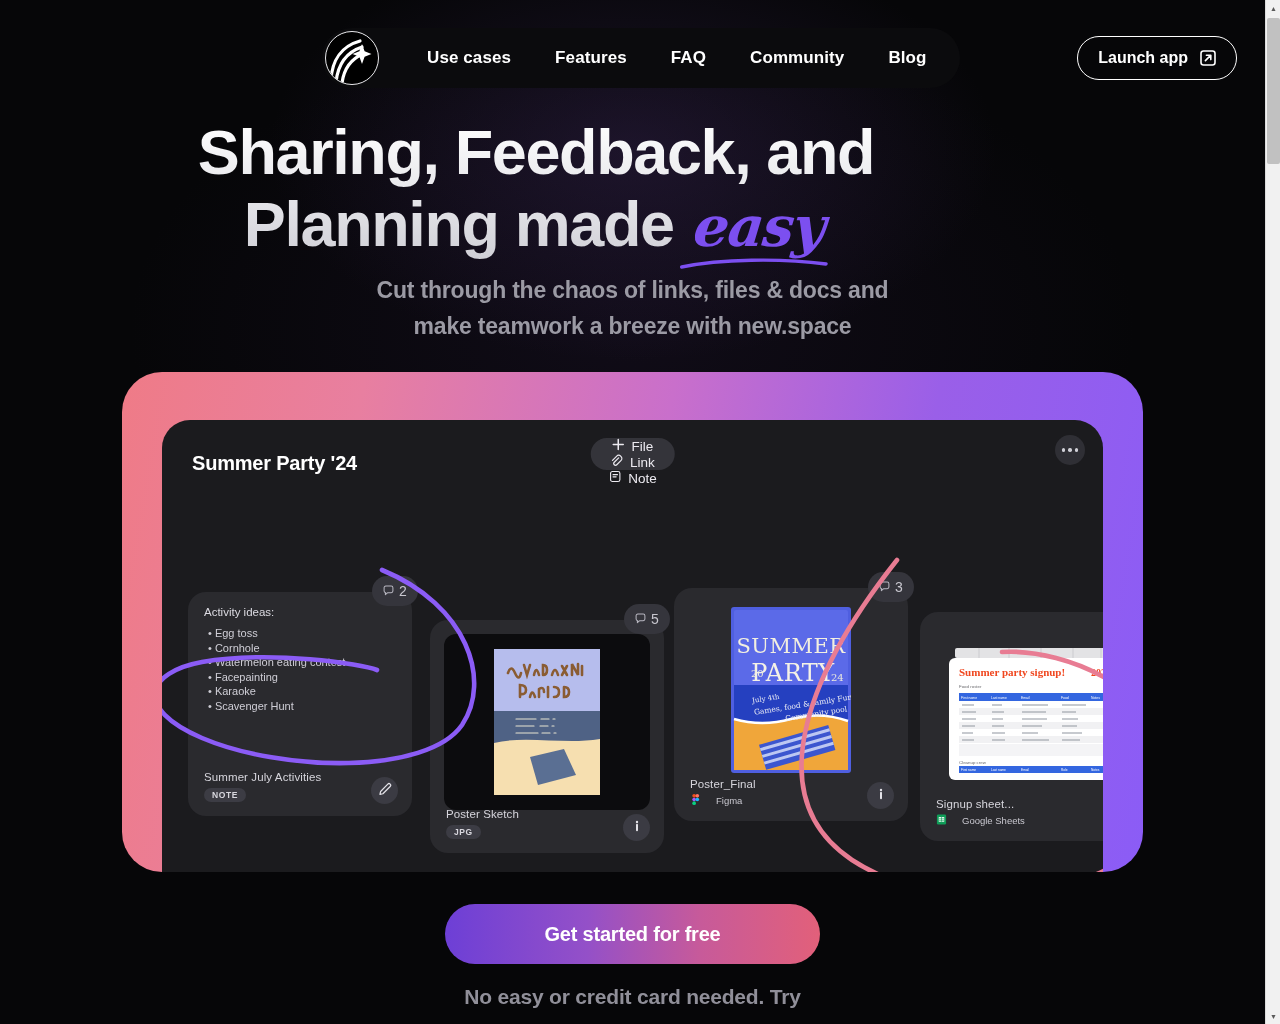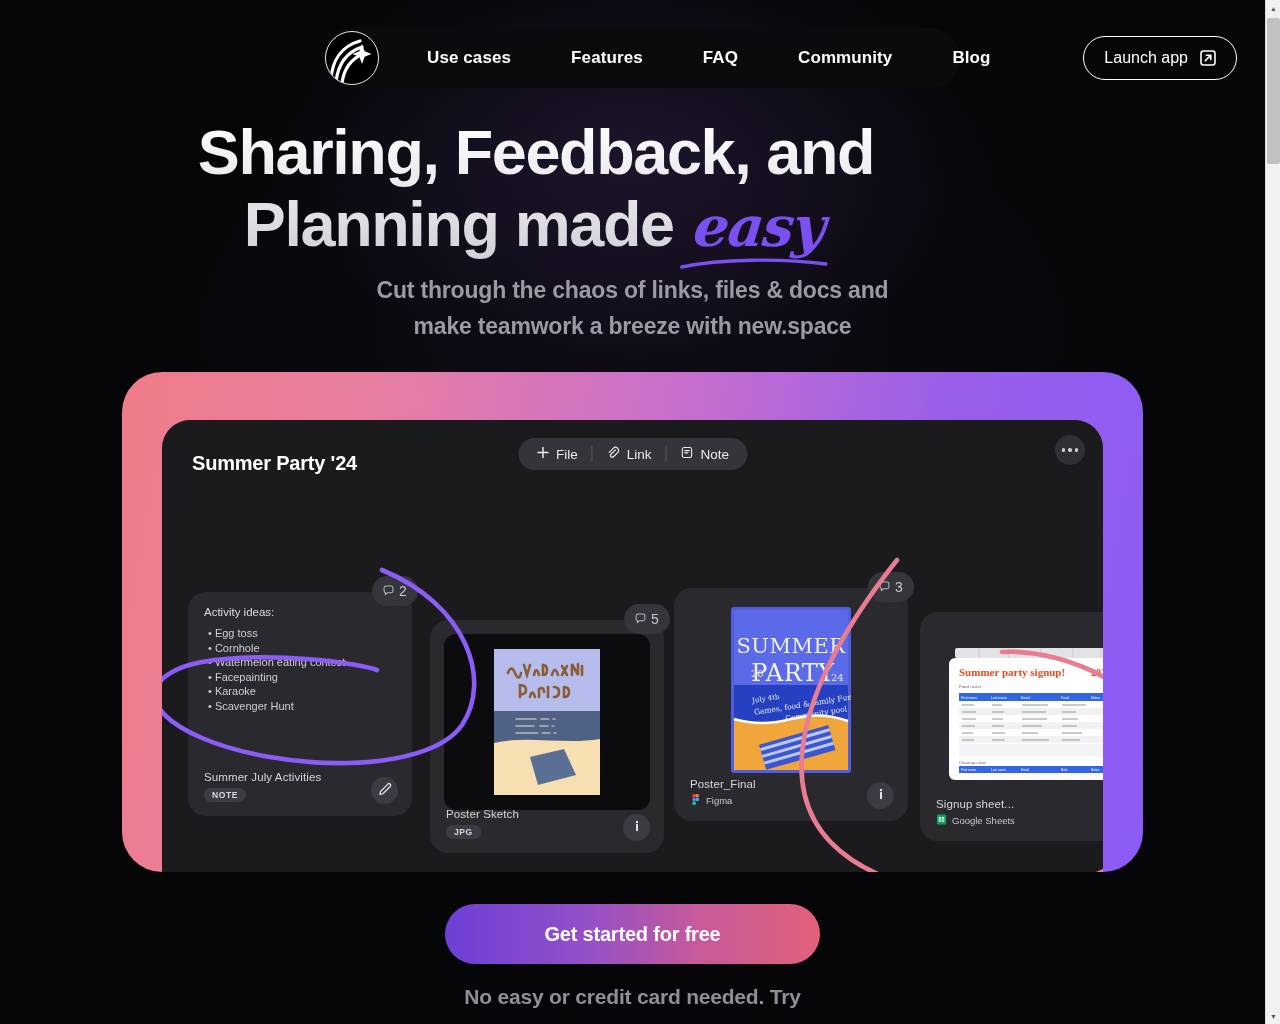--- a/index.html
+++ b/index.html
@@ -61,35 +61,35 @@
   .logo{
     width:54px; height:54px; margin-left:3px;
     border-radius:50%;
     position:relative; flex:0 0 auto;
     background:#000;
     border:1.4px solid #e9e9ec;
     overflow:hidden;
   }
   .logo svg{ position:absolute; left:0; top:0; }
   .nav-links{
-    display:flex; align-items:center; gap:16px;
+    display:flex; align-items:center; gap:0;
     margin-left:26px;
   }
   .nav-link{
     font-size:17px; font-weight:bold; color:#fff;
     letter-spacing:.1px;
     padding:0 22px; cursor:pointer; white-space:nowrap;
   }
   .launch-btn{
     position:absolute; right:28px; top:36px;
     height:44px; padding:0 20px;
     display:flex; align-items:center; gap:12px;
     border:1.6px solid #fff; border-radius:22px;
     background:transparent; color:#fff;
-    font-size:16px; font-weight:normal;
+    font-size:16px; font-weight:bold;
     cursor:pointer; z-index:20;
   }
   .ext-icon{ width:16px; height:16px; display:block; }
 
   
   .hero-title{
     position:absolute; left:0; top:116px; width:1072px;
     text-align:center;
     font-size:63px; line-height:72px;
     font-weight:bold; letter-spacing:-1.4px;
@@ -138,20 +138,21 @@
   .app-title{
     position:absolute; left:30px; top:32px;
     font-size:20px; font-weight:bold; color:#ffffff;
     letter-spacing:-.2px;
   }
   .toolbar{
     position:absolute; left:50%; transform:translateX(-50%); top:18px;
     height:32px; display:flex; align-items:center;
     background:#34343a; border-radius:16px;
     padding:0 4px;
+    flex-direction:column;
   }
   .tool-btn{
     display:flex; align-items:center; gap:7px;
     padding:0 14px; height:30px;
     font-size:13.5px; color:#eceaf0; cursor:pointer;
     white-space:nowrap;
   }
   .tool-div{ width:1px; height:16px; background:#565660; }
   .more-btn{
     position:absolute; right:18px; top:15px;
@@ -185,21 +186,21 @@
     position:absolute; left:16px; bottom:14px; right:16px;
   }
   .card-name{ font-size:11.5px; color:#d6d5dc; letter-spacing:.1px; }
   .pill{
     display:inline-block; margin-top:5px;
     padding:2px 8px; border-radius:9px;
     background:#3c3c44; color:#d8d7de;
     font-size:8.5px; font-weight:bold; letter-spacing:.6px;
   }
   .src{
-    display:flex; align-items:center; gap:5px;
+    display:flex; align-items:center; gap:15px;
     margin-top:4px; font-size:9.5px; color:#c9c8d0;
   }
   .round-btn{
     position:absolute; right:14px; bottom:12px;
     width:27px; height:27px; border-radius:50%;
     background:#3b3b43;
     display:flex; align-items:center; justify-content:center;
     cursor:pointer; z-index:8;
   }
 

